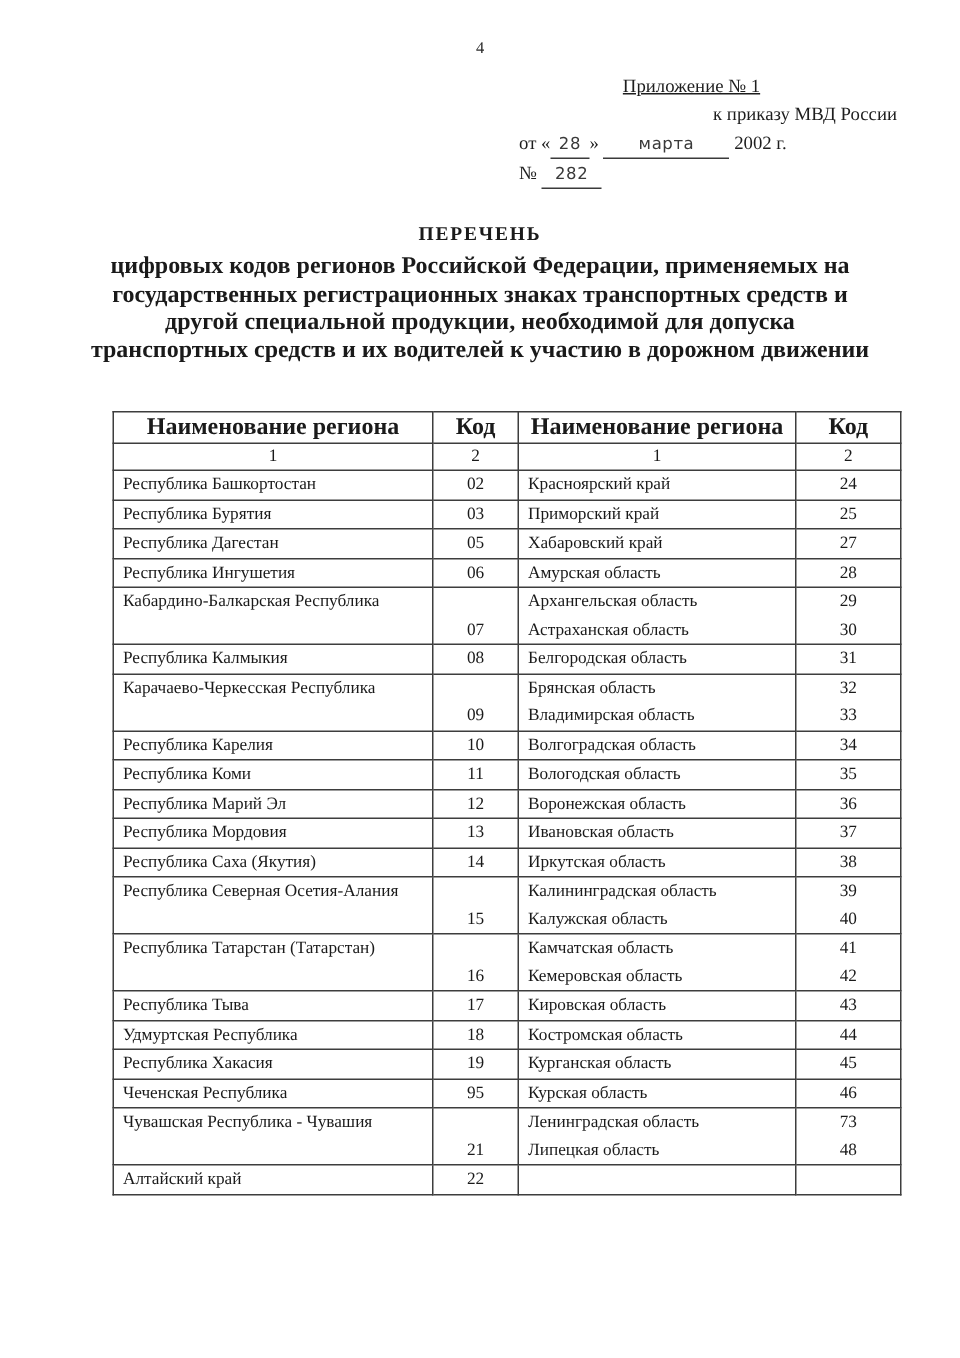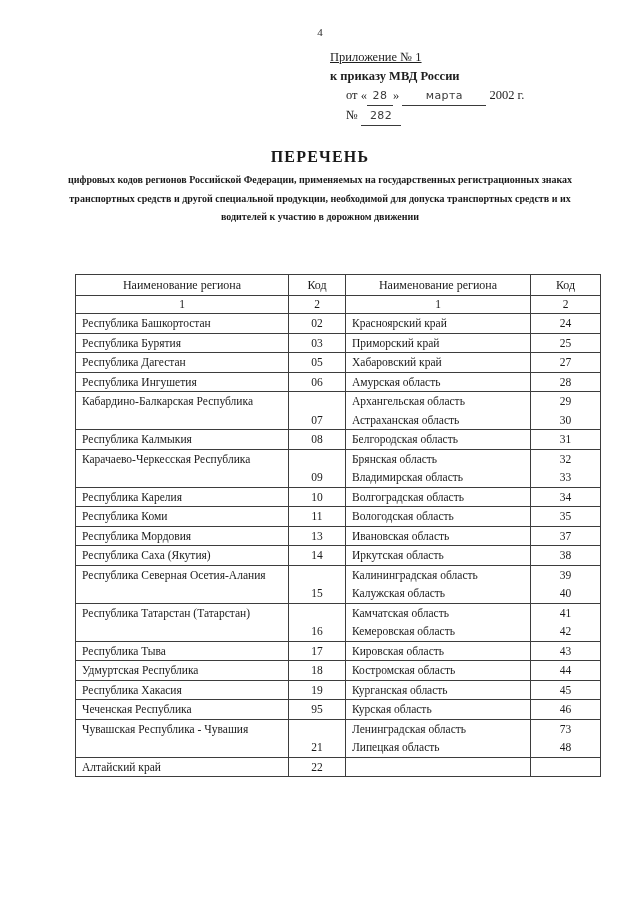--- a/index.html
+++ b/index.html
@@ -33,23 +33,23 @@
     top: 48px;
     left: 330px;
     width: 280px;
     font-size: 12.5px;
     line-height: 19px;
     color: #1e1e1e;
   }
   .approval-line {
     white-space: nowrap;
   }
-  .appr-l1 { padding-right: 18px; }
+  .appr-l1 { text-align: center; padding-right: 18px; }
   .appr-l1 .u { text-decoration: underline; }
-  .appr-l2 { text-align: left; padding-right: 12px; font-weight: bold; }
+  .appr-l2 { text-align: right; padding-right: 12px; }
   .appr-l3 { text-align: left; padding-left: 16px; }
   .appr-l4 { text-align: left; padding-left: 16px; }
 
   .hand {
     font-family: "DejaVu Sans", sans-serif;
     font-size: 11px;
     letter-spacing: 0.4px;
     color: #3a3a3a;
   }
   .blank {
@@ -64,27 +64,27 @@
 
   
   .title-block {
     position: absolute;
     top: 148px;
     left: 58px;
     width: 524px;
     text-align: center;
   }
   .doc-title {
-    font-size: 16px;
+    font-size: 13px;
     font-weight: bold;
     letter-spacing: 1.2px;
     margin-bottom: 5px;
   }
   .doc-subtitle {
-    font-size: 10px;
+    font-size: 16px;
     font-weight: bold;
     line-height: 18.5px;
   }
 
   
   .code-table {
     position: absolute;
     top: 274px;
     left: 75px;
     width: 525px;
@@ -100,21 +100,22 @@
   }
   .col-name  { width: 213px; }
   .col-code  { width: 57px;  text-align: center; }
   .col-name2 { width: 185px; }
   .col-code2 { width: 70px;  text-align: center; }
 
   .code-table thead th {
     text-align: center;
     height: 20px;
     line-height: 20px;
-    font-size: 12px;
+    font-size: 16px;
+    font-weight: bold;
   }
   .numrow td {
     text-align: center;
     height: 17px;
     line-height: 17px;
   }
 
   .code-table tbody td {
     height: 18.5px;
     line-height: 18.5px;
@@ -249,20 +250,26 @@
         <td class="cell-name2">Волгоградская область</td>
         <td class="cell-code2">34</td>
       </tr>
       <tr>
         <td class="cell-name">Республика Коми</td>
         <td class="cell-code">11</td>
         <td class="cell-name2">Вологодская область</td>
         <td class="cell-code2">35</td>
       </tr>
       <tr>
+        <td class="cell-name">Республика Марий Эл</td>
+        <td class="cell-code">12</td>
+        <td class="cell-name2">Воронежская область</td>
+        <td class="cell-code2">36</td>
+      </tr>
+      <tr>
         <td class="cell-name">Республика Мордовия</td>
         <td class="cell-code">13</td>
         <td class="cell-name2">Ивановская область</td>
         <td class="cell-code2">37</td>
       </tr>
       <tr>
         <td class="cell-name">Республика Саха (Якутия)</td>
         <td class="cell-code">14</td>
         <td class="cell-name2">Иркутская область</td>
         <td class="cell-code2">38</td>

